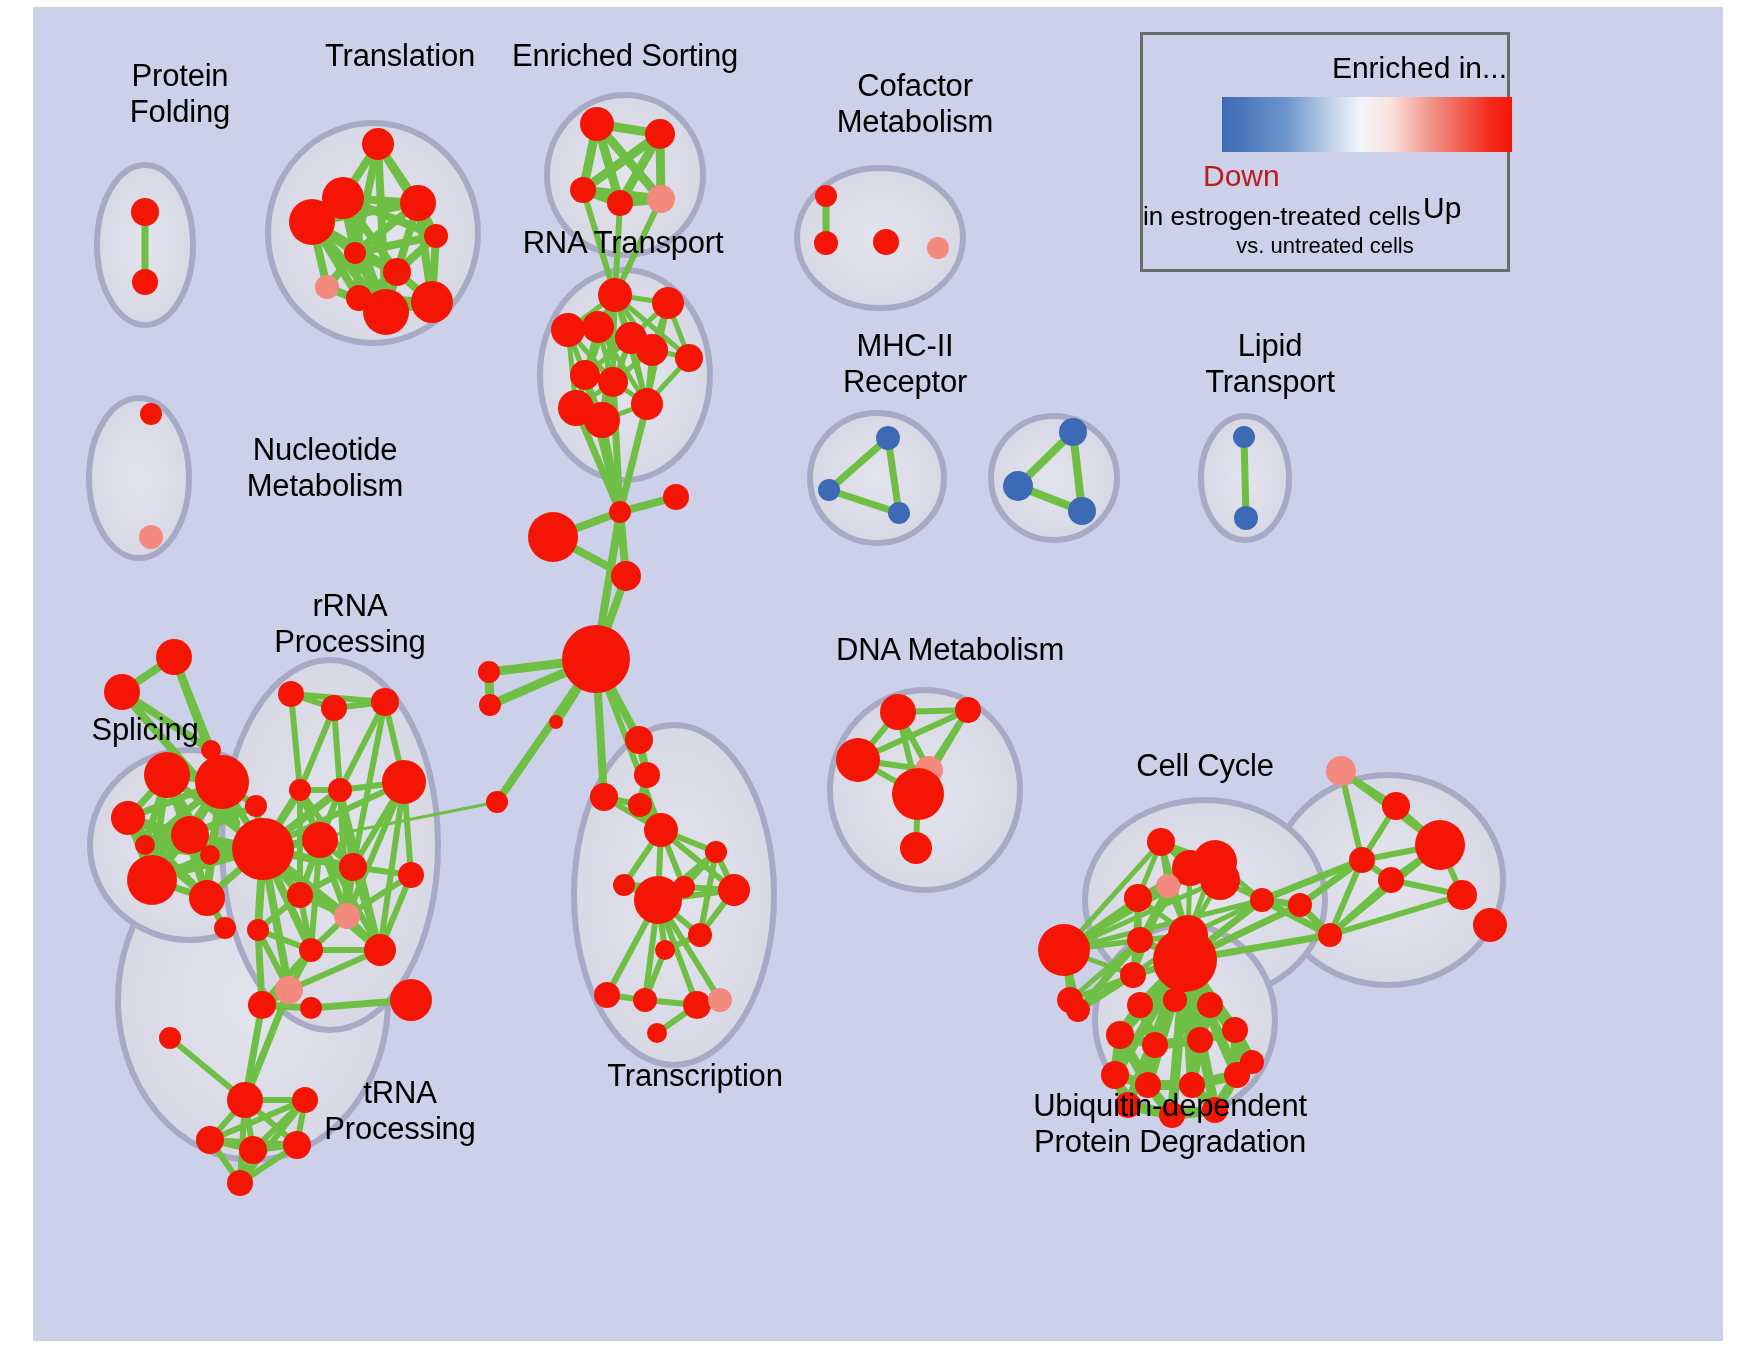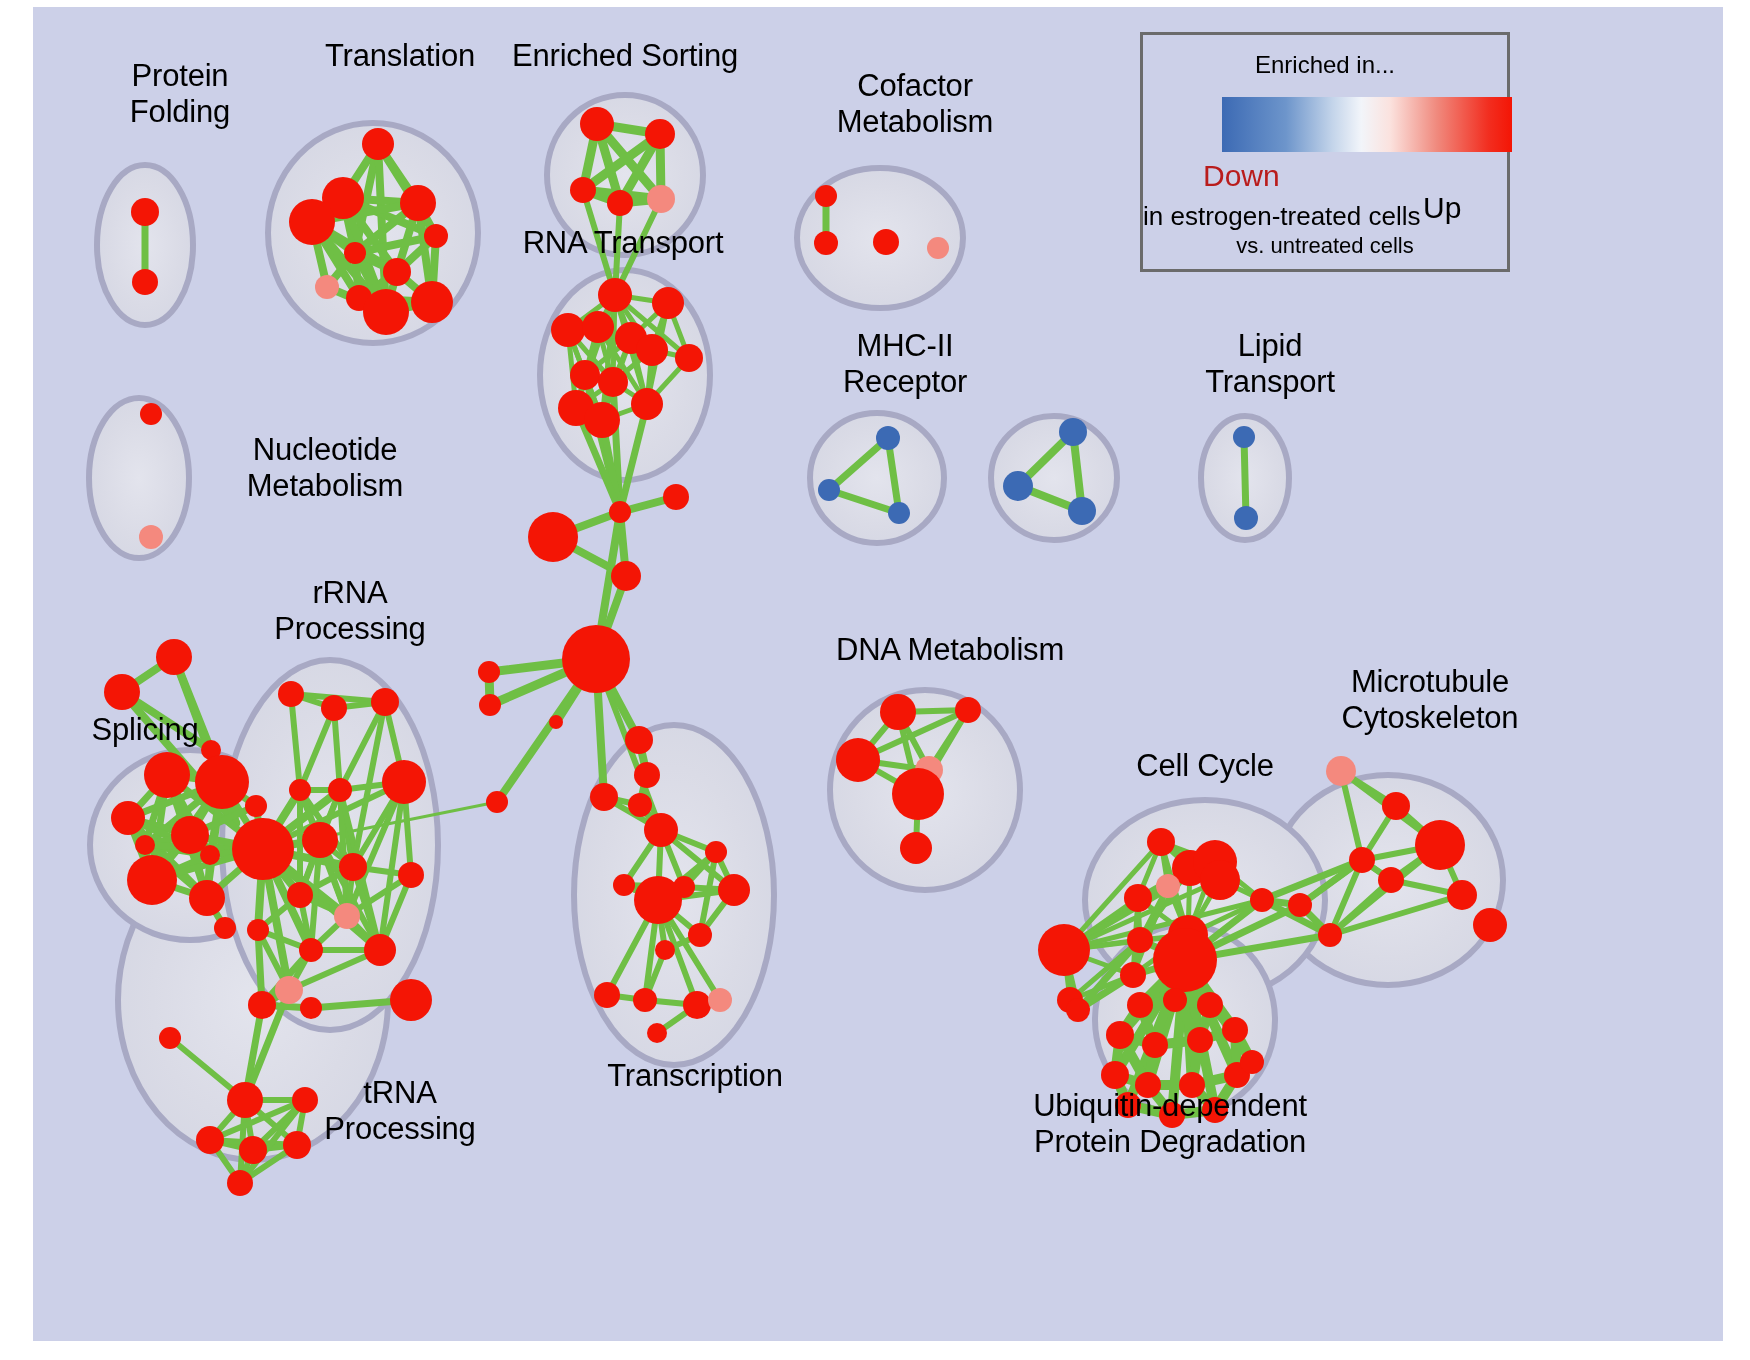--- a/index.html
+++ b/index.html
@@ -5,22 +5,22 @@
   html,body{margin:0;padding:0;background:#ffffff;}
   body{width:1750px;height:1360px;overflow:hidden;
        font-family:"Liberation Sans","DejaVu Sans",sans-serif;}
   #figure{position:relative;width:1750px;height:1360px;background:#ffffff;}
   #canvas-bg{position:absolute;left:33px;top:7px;width:1690px;height:1334px;background:#ccd0e8;}
   svg#net{position:absolute;left:0;top:0;width:1750px;height:1360px;}
   .cluster-label{position:absolute;color:#000;font-size:31px;line-height:36px;
                  text-align:center;white-space:pre;letter-spacing:-0.2px;}
   #legend{position:absolute;left:1140px;top:32px;width:370px;height:240px;
           background:#ccd0e8;border:3px solid #6b6b6b;box-sizing:border-box;}
-  #legend .lgd-title{position:absolute;left:0;top:16px;width:100%;text-align:center;
-          font-size:24px;color:#000;}
+  #legend .lgd-title{position:absolute;left:0;top:16px;width:100%;text-align:right;
+          font-size:30px;color:#000;}
   #legend .bar{position:absolute;left:79px;top:62px;width:290px;height:55px;
           background:linear-gradient(to right,#3c6ab4 0%,#6d95cb 22%,#c3d4ea 38%,#f2f5fa 48%,
           #fbe2de 58%,#f08a7e 74%,#f22d1f 92%,#f41505 100%);}
   #legend .down{position:absolute;left:60px;top:124px;font-size:30px;color:#b91c1c;}
   #legend .up{position:absolute;left:280px;top:124px;font-size:30px;color:#000;margin-top:32px;}
   #legend .sub1{position:absolute;left:0;top:166px;width:100%;text-align:left;font-size:26px;}
   #legend .sub2{position:absolute;left:0;top:198px;width:100%;text-align:center;font-size:22px;}
 </style>
 </head>
 <body>
@@ -718,30 +718,28 @@
   <div class="cluster-label" style="left:500px;top:38px;width:250px;">Enriched Sorting</div>
   <div class="cluster-label" style="left:498px;top:225px;width:250px;">RNA Transport</div>
   <div class="cluster-label" style="left:790px;top:68px;width:250px;">Cofactor
 Metabolism</div>
   <div class="cluster-label" style="left:795px;top:328px;width:220px;">MHC-II
 Receptor</div>
   <div class="cluster-label" style="left:1160px;top:328px;width:220px;">Lipid
 Transport</div>
   <div class="cluster-label" style="left:200px;top:432px;width:250px;">Nucleotide
 Metabolism</div>
-  <div class="cluster-label" style="left:245px;top:575px;width:210px;">rRNA
+  <div class="cluster-label" style="left:245px;top:588px;width:210px;">rRNA
 Processing</div>
   <div class="cluster-label" style="left:55px;top:712px;width:180px;">Splicing</div>
   <div class="cluster-label" style="left:300px;top:1075px;width:200px;">tRNA
 Processing</div>
   <div class="cluster-label" style="left:570px;top:1058px;width:250px;">Transcription</div>
   <div class="cluster-label" style="left:820px;top:632px;width:260px;">DNA Metabolism</div>
   <div class="cluster-label" style="left:1105px;top:748px;width:200px;">Cell Cycle</div>
-  <div class="cluster-label" style="left:1300px;top:664px;width:260px;">Microtubule
-Cytoskeleton</div>
   <div class="cluster-label" style="left:980px;top:1088px;width:380px;">Ubiquitin-dependent
 Protein Degradation</div>
 
   <div id="legend">
     <div class="lgd-title">Enriched in...</div>
     <div class="bar"></div>
     <div class="down">Down</div>
     <div class="up">Up</div>
     <div class="sub1">in estrogen-treated cells</div>
     <div class="sub2">vs. untreated cells</div>

